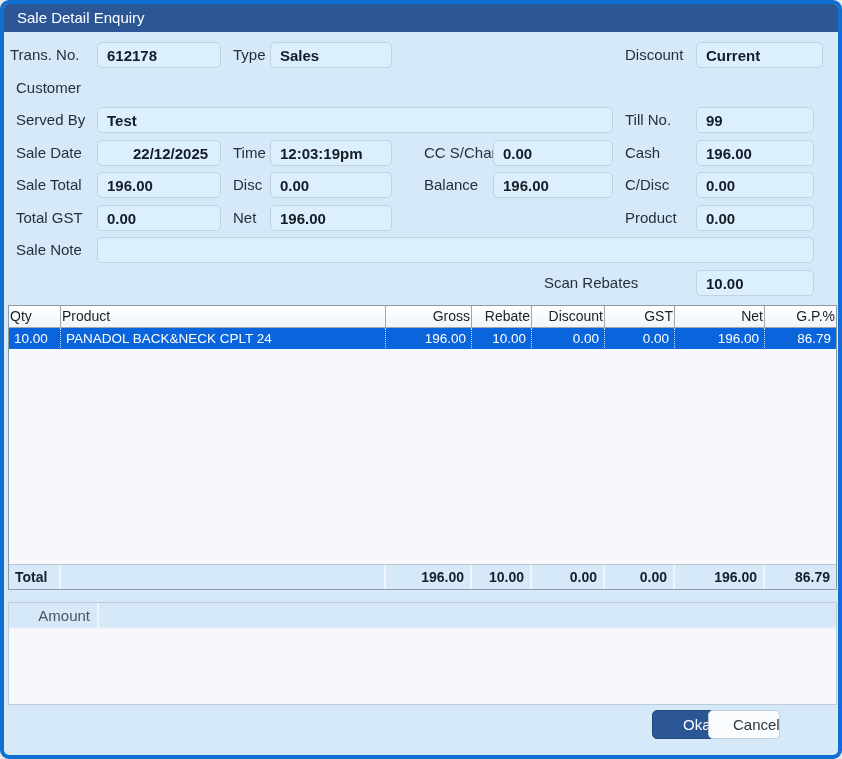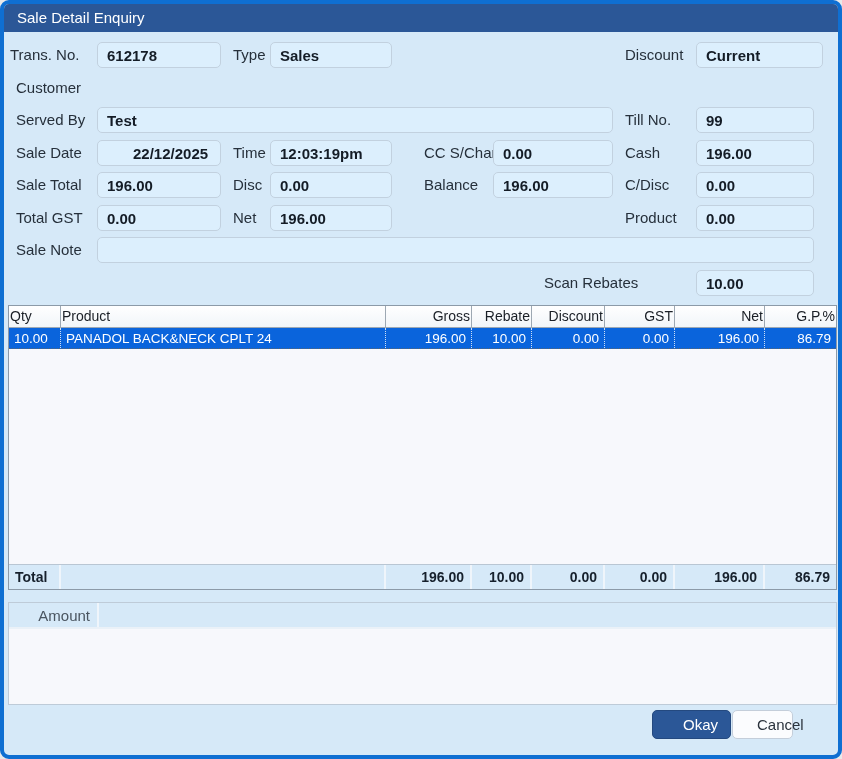--- a/index.html
+++ b/index.html
@@ -155,14 +155,14 @@
 
   <div class="ccbox">
     <div class="cchead">
       <div class="cc-amt">Amount</div>
       <div class="cc-val"></div>
     </div>
     <div class="ccbody"></div>
   </div>
 
   <button class="btn okay" style="left:648px;top:706px;width:79px">Okay</button>
-  <button class="btn cancel" style="left:728px;top:706px;width:61px">Cancel</button>
+  <button class="btn cancel" style="left:704px;top:706px;width:72px">Cancel</button>
 </div>
 
 </body></html>

